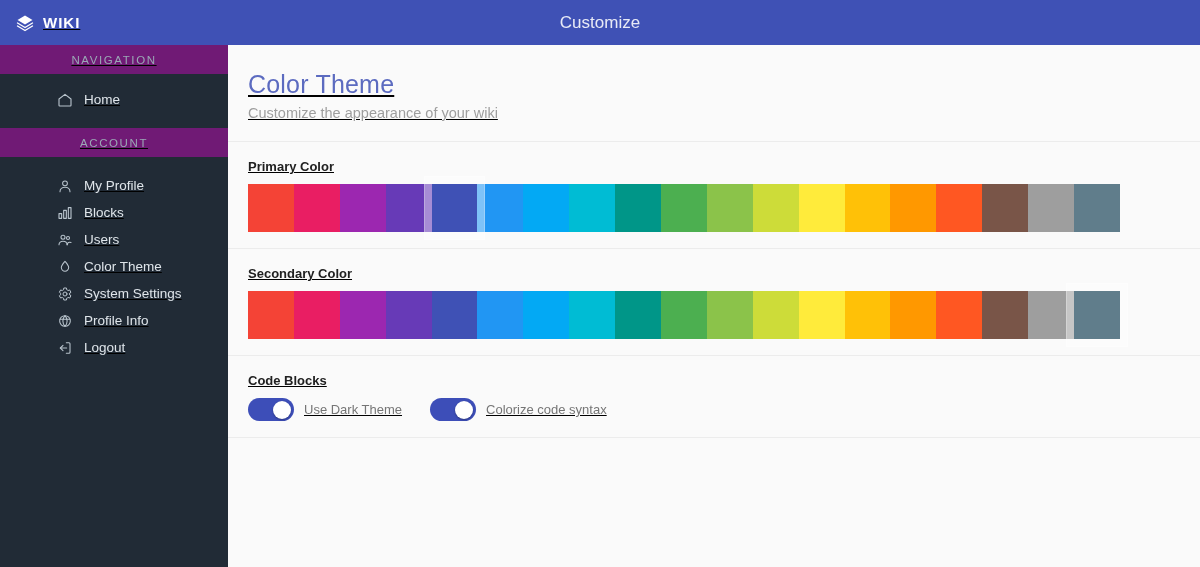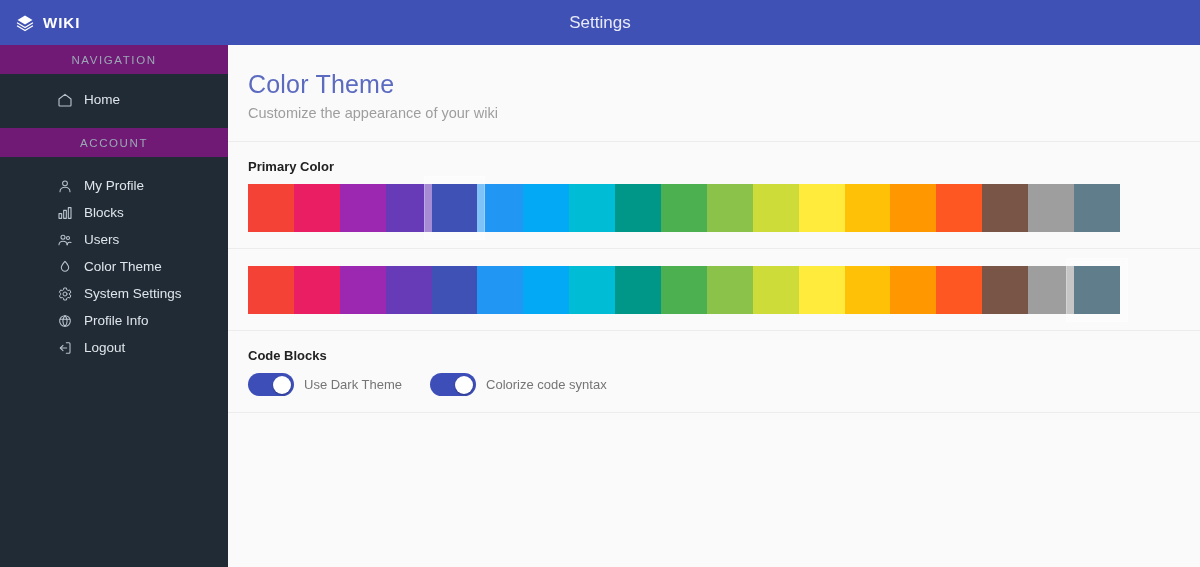--- a/index.html
+++ b/index.html
@@ -2,21 +2,21 @@
 <html><head>
 <meta charset="utf-8">
 <style>
   * { margin:0; padding:0; box-sizing:border-box; }
   html, body {
     width:1200px; height:567px;
     font-family:"Liberation Sans", sans-serif;
     background:#ffffff;
     overflow:hidden;
   }
-  #app { position:relative; width:1200px; height:567px; display:flex; flex-direction:column; }
+  #app { position:relative; width:1200px; height:567px; display:flex; flex-direction:column;text-decoration:underline; }
 
   
   .topbar {
     height:45px; flex:0 0 45px;
     background:#3f51b5;
     display:flex; align-items:center;
     position:relative;
   }
   .brand {
     display:flex; align-items:center; gap:9px;
@@ -146,21 +146,21 @@
     <div class="brand">
       <span class="brand-icon">
         <svg viewBox="0 0 24 24" fill="none" stroke="currentColor" stroke-width="1.8" stroke-linecap="round" stroke-linejoin="round">
           <polygon points="12 2 22 8 12 14 2 8 12 2" fill="currentColor" stroke="none"></polygon>
           <polyline points="2 12 12 18 22 12"></polyline>
           <polyline points="2 16 12 22 22 16"></polyline>
         </svg>
       </span>
       <span class="brand-text">WIKI</span>
     </div>
-    <div class="topbar-title">Settings</div>
+    <div class="topbar-title">Customize</div>
   </div>
 
   <div class="body-row">
 
     <div class="sidebar">
 
       <div class="side-section">NAVIGATION</div>
       <div class="side-list side-gap-home">
         <div class="side-item">
           <span class="ico">
@@ -282,20 +282,21 @@
             <div class="swatch" style="background: rgb(255, 193, 7);"></div>
             <div class="swatch" style="background: rgb(255, 152, 0);"></div>
             <div class="swatch" style="background: rgb(255, 87, 34);"></div>
             <div class="swatch" style="background: rgb(121, 85, 72);"></div>
             <div class="swatch" style="background: rgb(158, 158, 158);"></div>
             <div class="swatch" style="background: rgb(96, 125, 139);"></div>
           </div>
       </div>
 
       <div class="section">
+        <div class="section-label">Secondary Color</div>
         <div class="swatch-row" id="secondary-row">
             <div class="swatch" style="background: rgb(244, 67, 54);"></div>
             <div class="swatch" style="background: rgb(233, 30, 99);"></div>
             <div class="swatch" style="background: rgb(156, 39, 176);"></div>
             <div class="swatch" style="background: rgb(103, 58, 183);"></div>
             <div class="swatch" style="background: rgb(63, 81, 181);"></div>
             <div class="swatch" style="background: rgb(33, 150, 243);"></div>
             <div class="swatch" style="background: rgb(3, 169, 244);"></div>
             <div class="swatch" style="background: rgb(0, 188, 212);"></div>
             <div class="swatch" style="background: rgb(0, 150, 136);"></div>

